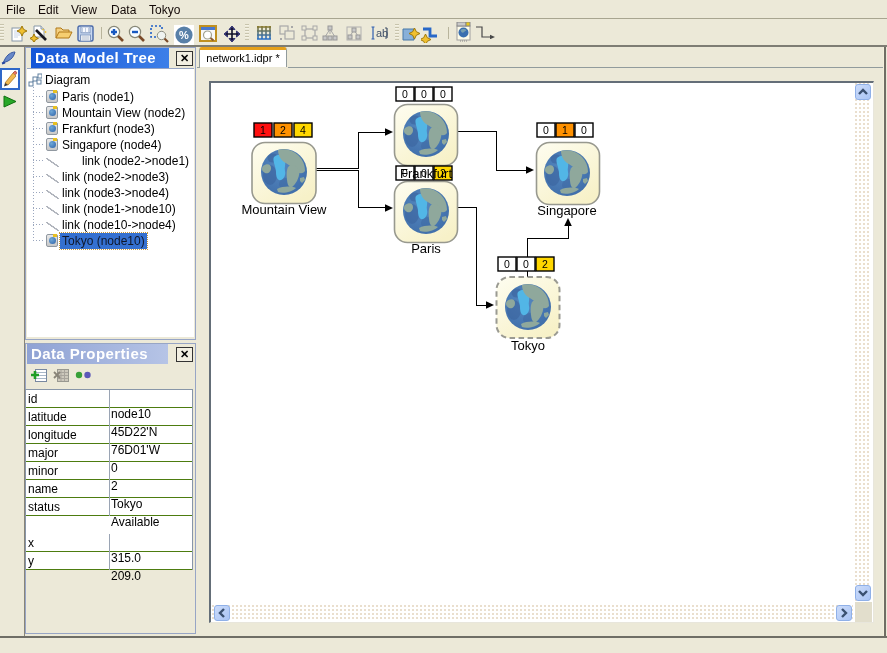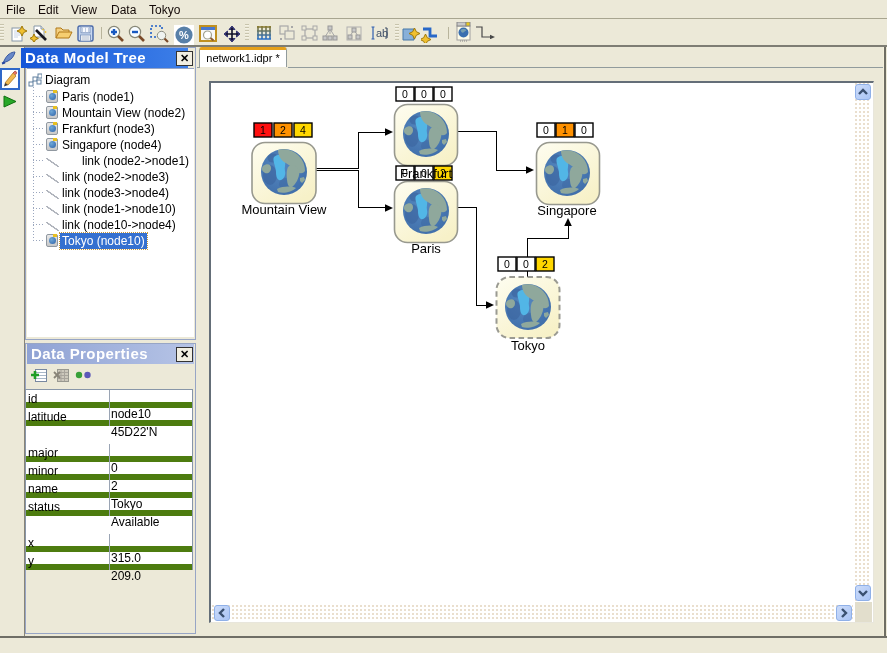--- a/index.html
+++ b/index.html
@@ -18,40 +18,40 @@
   
   #leftbar{left:0;top:47px;width:24px;height:590px;}
   #vline1{left:24px;top:47px;width:1px;height:590px;background:#888478;}
   
   .ptitle{position:absolute;height:20px;color:#fff;font-weight:bold;font-size:15px;letter-spacing:0.4px;
           line-height:20px;padding-left:4px;box-sizing:border-box;}
   .closebox{position:absolute;width:15px;height:13px;background:#F2EFE2;border:1px solid #333;
             color:#000;font-size:11px;font-weight:bold;text-align:center;line-height:12px;}
   #dmt{left:25px;top:47px;width:171px;height:293px;background:#ECE9D8;
        border:1px solid #97A5C5;box-sizing:border-box;}
-  #dmtTitle{left:21px;top:48px;width:167px;background:linear-gradient(to right,#1556D8,#3D7FE8);}
+  #dmtTitle{left:31px;top:48px;width:138px;background:linear-gradient(to right,#1556D8,#3D7FE8);}
   #dmtTree{left:27px;top:68px;width:167px;height:269px;background:#fff;
            border-top:1px solid #97A5C5;box-sizing:border-box;overflow:hidden;
            font-size:12px;color:#000;}
   .trow{position:absolute;height:16px;line-height:16px;white-space:nowrap;}
   .nicon{position:absolute;left:19px;width:12px;height:13px;
      background:linear-gradient(#E8E8E8,#C8C8C8);border:1px solid #9098A0;border-radius:2px;box-sizing:border-box;}
   .nicon::before{content:"";position:absolute;left:2px;top:2px;width:7px;height:7px;border-radius:50%;
      background:radial-gradient(circle at 35% 35%,#6FA8D8,#2E62A8);}
   .nicon::after{content:"";position:absolute;right:0px;top:-1px;width:4px;height:3px;background:#E8C020;}
   .licon{position:absolute;left:19px;width:13px;height:9px;}
   .licon::before{content:"";position:absolute;left:0;top:0;width:13px;height:9px;
      background:linear-gradient(to top right,transparent 44%,#B0B4BC 46%,#B0B4BC 54%,transparent 56%);}
   #dp{left:25px;top:343px;width:171px;height:291px;background:#ECE9D8;
       border:1px solid #97A5C5;box-sizing:border-box;}
-  #dpTitle{left:27px;top:344px;width:167px;background:linear-gradient(to right,#8FA2D4,#B6C4E6);}
+  #dpTitle{left:27px;top:344px;width:141px;background:linear-gradient(to right,#8FA2D4,#B6C4E6);}
   #dpbar{left:27px;top:364px;width:167px;height:24px;}
   #dpTable{left:25px;top:389px;width:168px;height:181px;background:#fff;
            border:1px solid #8896A8;box-sizing:border-box;font-size:12px;}
-  .prow{position:absolute;left:0;width:166px;height:18px;border-bottom:6px solid #4d7c0f;
+  .prow{position:absolute;left:0;width:166px;height:18px;border-bottom:1px solid #4d7c0f;
         box-sizing:border-box;}
   .pk{position:absolute;left:2px;top:2px;}
   .pv{position:absolute;left:85px;top:1px;margin-top:16px;}
   .pdiv{position:absolute;left:83px;top:0;width:1px;height:18px;background:#9AA4B4;}
   
   #tabstrip{left:197px;top:47px;width:690px;height:39px;}
   #tab1{position:absolute;left:2px;top:0px;width:88px;height:20px;background:#fff;
         border:1px solid #919B9C;border-bottom:none;border-radius:3px 3px 0 0;
         border-top:3px solid #E5A01A;box-sizing:border-box;
         font-size:11px;text-align:center;line-height:16px;}
@@ -265,21 +265,21 @@
   <div class="nicon" style="top:165px;"></div>
   <div class="trow" style="left:35px;top:20px;">Paris (node1)</div>
   <div class="trow" style="left:35px;top:36px;">Mountain View (node2)</div>
   <div class="trow" style="left:35px;top:52px;">Frankfurt (node3)</div>
   <div class="trow" style="left:35px;top:68px;">Singapore (node4)</div>
   <div class="trow" style="left:35px;top:84px;margin-left:20px;">link (node2-&gt;node1)</div>
   <div class="trow" style="left:35px;top:100px;">link (node2-&gt;node3)</div>
   <div class="trow" style="left:35px;top:116px;">link (node3-&gt;node4)</div>
   <div class="trow" style="left:35px;top:132px;">link (node1-&gt;node10)</div>
   <div class="trow" style="left:35px;top:148px;">link (node10-&gt;node4)</div>
-  <div class="trow" style="left:33px;top:164px;background:#3470D0;color:#ffffff;padding:0 2px;outline:1px dotted #C89838;">Tokyo (node10)</div>
+  <div class="trow" style="left:33px;top:164px;background:#3470D0;color:#0f172a;padding:0 2px;outline:1px dotted #C89838;">Tokyo (node10)</div>
 </div>
 
 <div id="dp" class="abs"></div>
 <div id="dpTitle" class="abs ptitle">Data Properties</div>
 <div class="closebox abs" style="left:176px;top:347px;">✕</div>
 <div id="dpbar" class="abs">
   <svg width="70" height="20" style="position:absolute;left:3px;top:3px;">
     <g>
       <rect x="5.5" y="2.5" width="11" height="12" fill="#fff" stroke="#7888A0"></rect>
       <path d="M6 5.5 H16 M6 8.5 H16 M6 11.5 H16" stroke="#A8B8C8" stroke-width="1"></path>
@@ -297,20 +297,25 @@
 <div id="dpTable" class="abs">
   <div class="prow" style="top:0px">
       <span class="pk">id</span>
       <span class="pdiv"></span>
       <span class="pv">node10</span>
     </div>
   <div class="prow" style="top:18px">
       <span class="pk">latitude</span>
       <span class="pdiv"></span>
       <span class="pv">45D22'N</span>
+    </div>
+  <div class="prow" style="top:36px">
+      <span class="pk">longitude</span>
+      <span class="pdiv"></span>
+      <span class="pv">76D01'W</span>
     </div>
   <div class="prow" style="top:54px">
       <span class="pk">major</span>
       <span class="pdiv"></span>
       <span class="pv">0</span>
     </div>
   <div class="prow" style="top:72px">
       <span class="pk">minor</span>
       <span class="pdiv"></span>
       <span class="pv">2</span>

